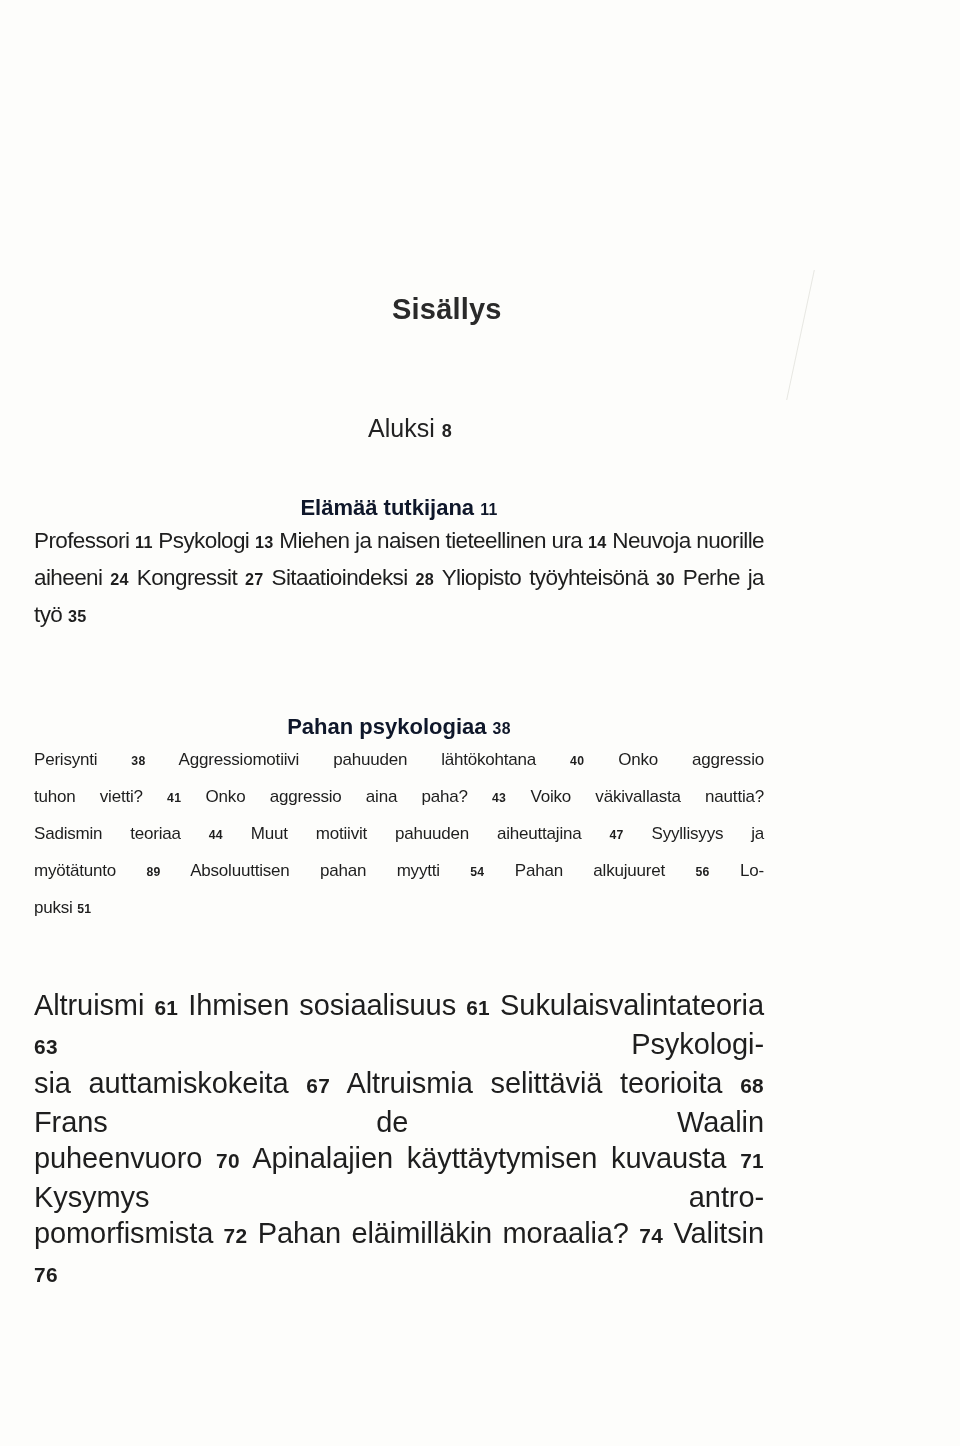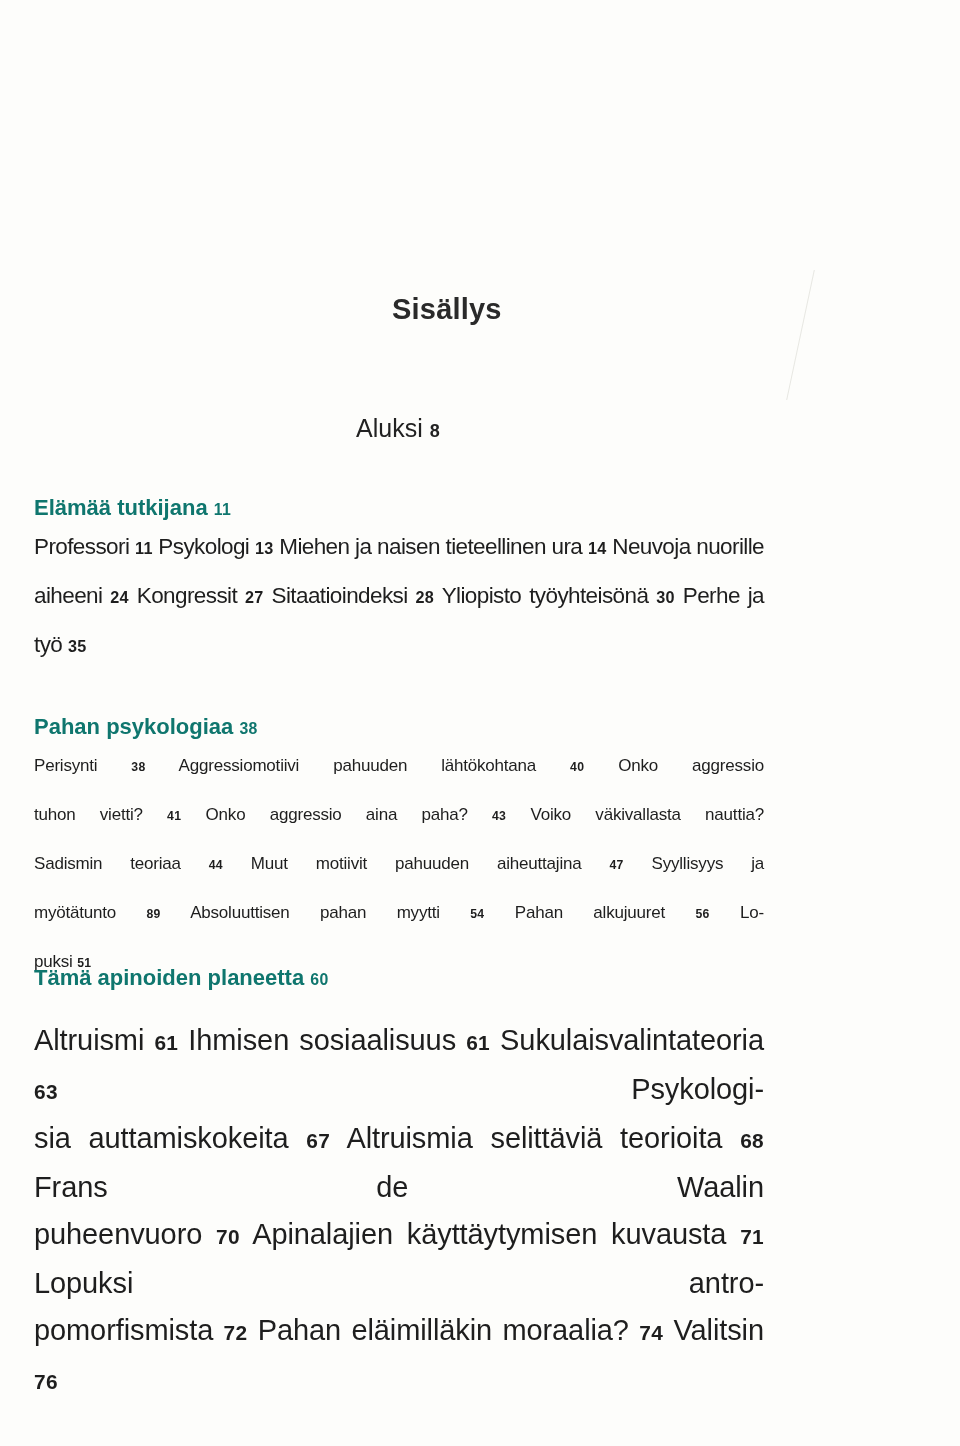--- a/index.html
+++ b/index.html
@@ -17,46 +17,47 @@
       left: 346px;
       top: 293px;
       font-weight: bold;
       font-size: 29px;
       color: #2a2a2a;
       letter-spacing: 0.2px;
       margin-left: 46px;
     }
     .intro {
       position: absolute;
-      left: 356px;
+      left: 368px;
       top: 414px;
       font-size: 25px;
       color: #222;
     }
     .pn {
       font-weight: bold;
       font-size: 0.72em;
       letter-spacing: 0.3px;
     }
     .section {
       position: absolute;
       left: 34px;
       width: 730px;
     }
     .section-heading {
+      text-align: center;
       font-weight: bold;
       font-size: 22px;
-      color: #0f766e;
+      color: #0f172a;
       height: 30px;
       line-height: 30px;
       padding-right: 0;
     }
     .section-body {
       font-size: 23.5px;
-      line-height: 47px;
+      line-height: 36px;
       text-align: justify;
       margin-top: 0;
     }
     .line {
       display: block;
       white-space: nowrap;
       text-align-last: justify;
       text-align: justify;
     }
     .line.last { text-align-last: left; }
@@ -115,23 +116,19 @@
   <div class="section-body">
       <span class="line"><span><span>Perisynti </span><span class="pn">38</span><span> Aggressiomotiivi pahuuden lähtökohtana </span><span class="pn">40</span><span> Onko aggressio</span></span></span>
       <span class="line"><span><span>tuhon vietti? </span><span class="pn">41</span><span> Onko aggressio aina paha? </span><span class="pn">43</span><span> Voiko väkivallasta nauttia?</span></span></span>
       <span class="line"><span><span>Sadismin teoriaa </span><span class="pn">44</span><span> Muut motiivit pahuuden aiheuttajina </span><span class="pn">47</span><span> Syyllisyys ja</span></span></span>
       <span class="line"><span><span>myötätunto </span><span class="pn">89</span><span> Absoluuttisen pahan myytti </span><span class="pn">54</span><span> Pahan alkujuuret </span><span class="pn">56</span><span> Lo-</span></span></span>
       <span class="line last"><span><span>puksi </span><span class="pn">51</span></span></span>
     </div>
 </div>
 
 <div class="section" id="sec3">
-  <div class="section-heading">
-    <span>Tämä apinoiden planeetta</span>
-    <span class="pn">60</span>
-  </div>
   <div class="section-body">
       <span class="line"><span><span>Altruismi </span><span class="pn">61</span><span> Ihmisen sosiaalisuus </span><span class="pn">61</span><span> Sukulaisvalintateoria </span><span class="pn">63</span><span> Psykologi-</span></span></span>
       <span class="line"><span><span>sia auttamiskokeita </span><span class="pn">67</span><span> Altruismia selittäviä teorioita </span><span class="pn">68</span><span> Frans de Waalin</span></span></span>
-      <span class="line"><span><span>puheenvuoro </span><span class="pn">70</span><span> Apinalajien käyttäytymisen kuvausta </span><span class="pn">71</span><span> Lopuksi antro-</span></span></span>
+      <span class="line"><span><span>puheenvuoro </span><span class="pn">70</span><span> Apinalajien käyttäytymisen kuvausta </span><span class="pn">71</span><span> Kysymys antro-</span></span></span>
       <span class="line last"><span><span>pomorfismista </span><span class="pn">72</span><span> Pahan eläimilläkin moraalia? </span><span class="pn">74</span><span> Valitsin </span><span class="pn">76</span></span></span>
     </div>
 </div>
 
 </body></html>

